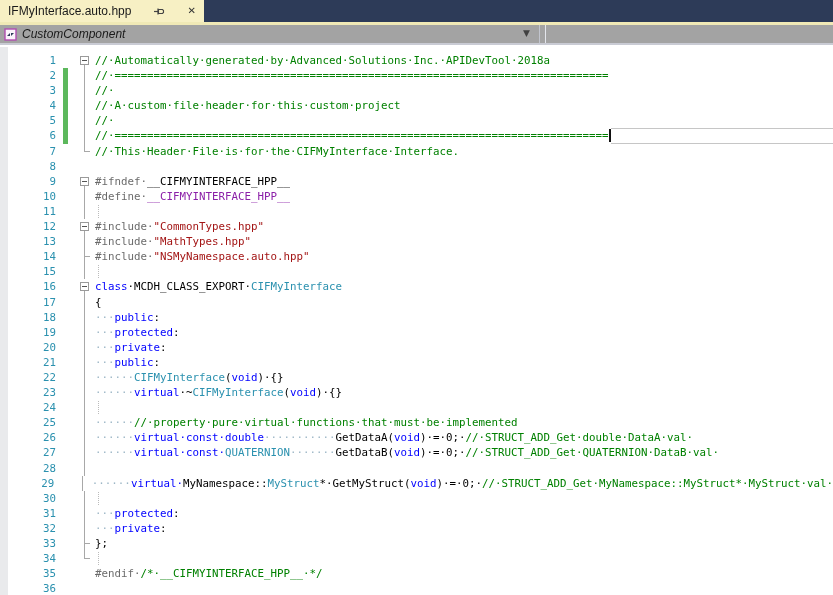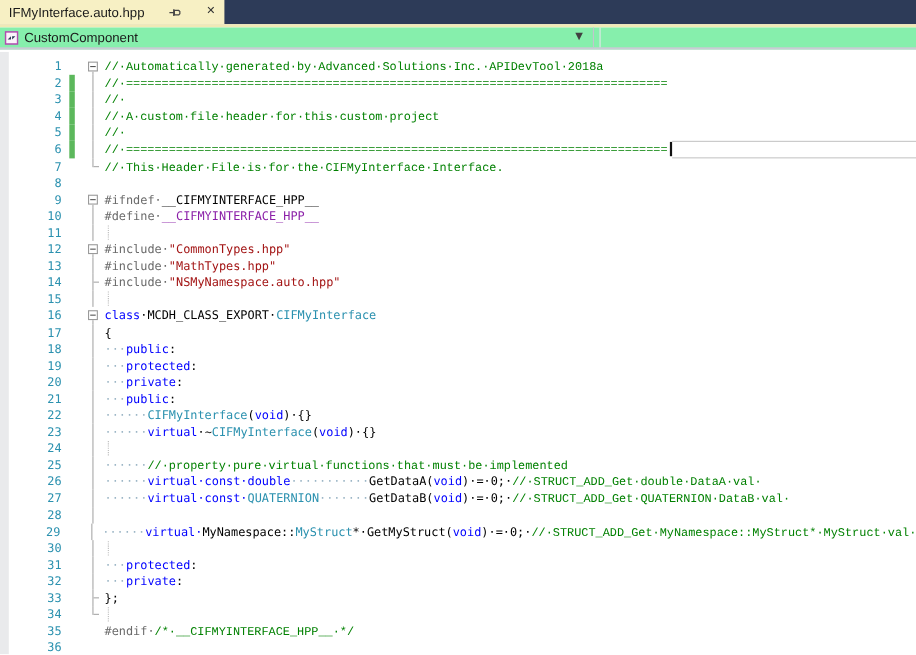--- a/index.html
+++ b/index.html
@@ -8,21 +8,21 @@
 
   
   .tabbar { height:22px; background:#2D3B58; display:flex; align-items:flex-end; }
   .tab { display:inline-flex; align-items:center; height:22px; padding:0 8px 0 8px; background:#F7F0C4; gap:22px; cursor:default;text-align:right; }
   .tab-title { font-size:12px; color:#1A1A1A; white-space:nowrap; }
   .tab svg { display:block; }
   .tab .close { font-size:10px; color:#333; line-height:10px; font-family:"DejaVu Sans",sans-serif; }
   .strip { height:3px; background:#F0E9B6; }
 
   
-  .navbar { position:relative; height:20px; background:#86efac; border-bottom:2px solid #C9CBD4; font-size:12px; color:#1A1A1A; }
+  .navbar { position:relative; height:20px; background:#a3a3a3; border-bottom:2px solid #C9CBD4; font-size:12px; color:#1A1A1A;font-style:italic; }
   .nav-icon { position:absolute; left:4px; top:3px; }
   .nav-left-label { position:absolute; left:22px; top:2px; white-space:nowrap; }
   .nav-arrow { position:absolute; left:523px; top:3px; font-size:9px; color:#414141; font-family:"DejaVu Sans",sans-serif; }
   .nav-div { position:absolute; left:539px; top:0; bottom:0; width:1px; background:#C2C5CE; }
   .nav-div2 { position:absolute; left:545px; top:0; bottom:0; width:1px; background:#E4E6EC; }
   .nav-scope-label { position:absolute; left:556px; top:2px; white-space:nowrap;margin-top:20px; }
 
   
   .editor { position:absolute; left:0; top:47px; width:833px; height:548px; background:#fff; overflow:hidden; }
   .indstrip { position:absolute; left:0; top:0; bottom:0; width:8px; background:#E9EAEC; }
@@ -33,21 +33,21 @@
   .chg { width:8px; position:relative; }
   .chg.on::after { content:''; position:absolute; left:1px; top:0; bottom:0; width:5px; background:#5CB85C; }
   .fold { width:25px; position:relative; }
   .vl { position:absolute; left:14px; top:0; bottom:0; width:1px; background:#A8A8A8; }
   .vl.half { bottom:auto; height:8px; }
   .vl.below { top:12px; }
   .fbox { position:absolute; left:10px; top:3px; width:9px; height:9px; border:1px solid #9A9A9A; background:#fff; }
   .fbox::after { content:''; position:absolute; left:1px; right:1px; top:3px; height:1px; background:#555; }
   .dash { position:absolute; left:15px; top:7px; width:5px; height:1px; background:#A8A8A8; }
   .codecell { flex:1; position:relative; font:10.8px/15.1px "DejaVu Sans Mono",monospace; white-space:pre; color:#000; }
-  .seg.cm { color:#008000;font-family:Liberation Mono, monospace; }
+  .seg.cm { color:#008000; }
   .seg.kw { color:#0000FF; }
   .seg.ty { color:#2B91AF; }
   .seg.st { color:#A31515; }
   .seg.pp { color:#6B6B6B; }
   .seg.mc { color:#8B1FA8; }
   .seg.tx { color:#000000; }
   .seg.ws { color:#9CB6C6; }
   .guide { position:absolute; left:3px; top:1px; height:13px; border-left:1px dotted #BBBBBB; }
   .caret { position:absolute; top:1px; width:2px; height:13px; background:#111; }
   .linebox { position:absolute; top:0; bottom:0; right:0; border-top:1px solid #C6C6C6; border-bottom:1px solid #C6C6C6; }

